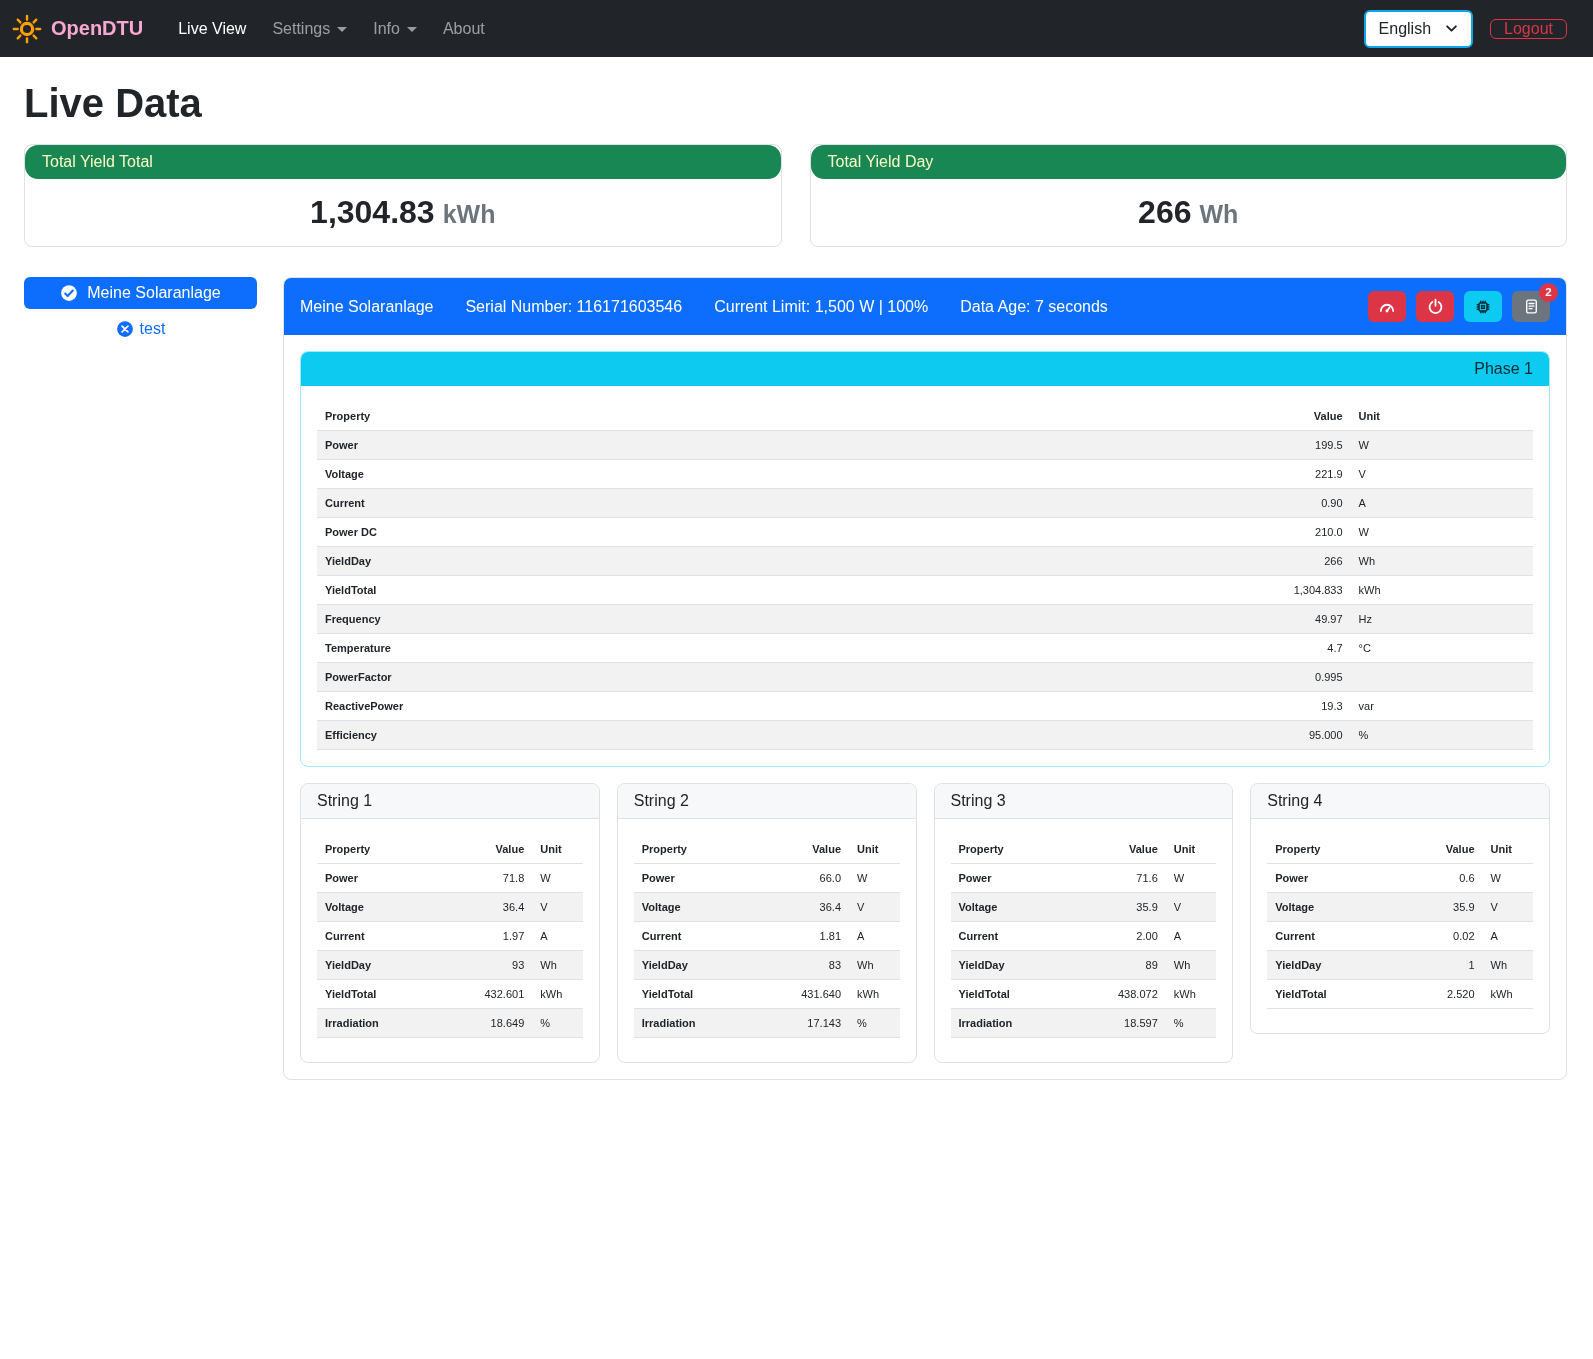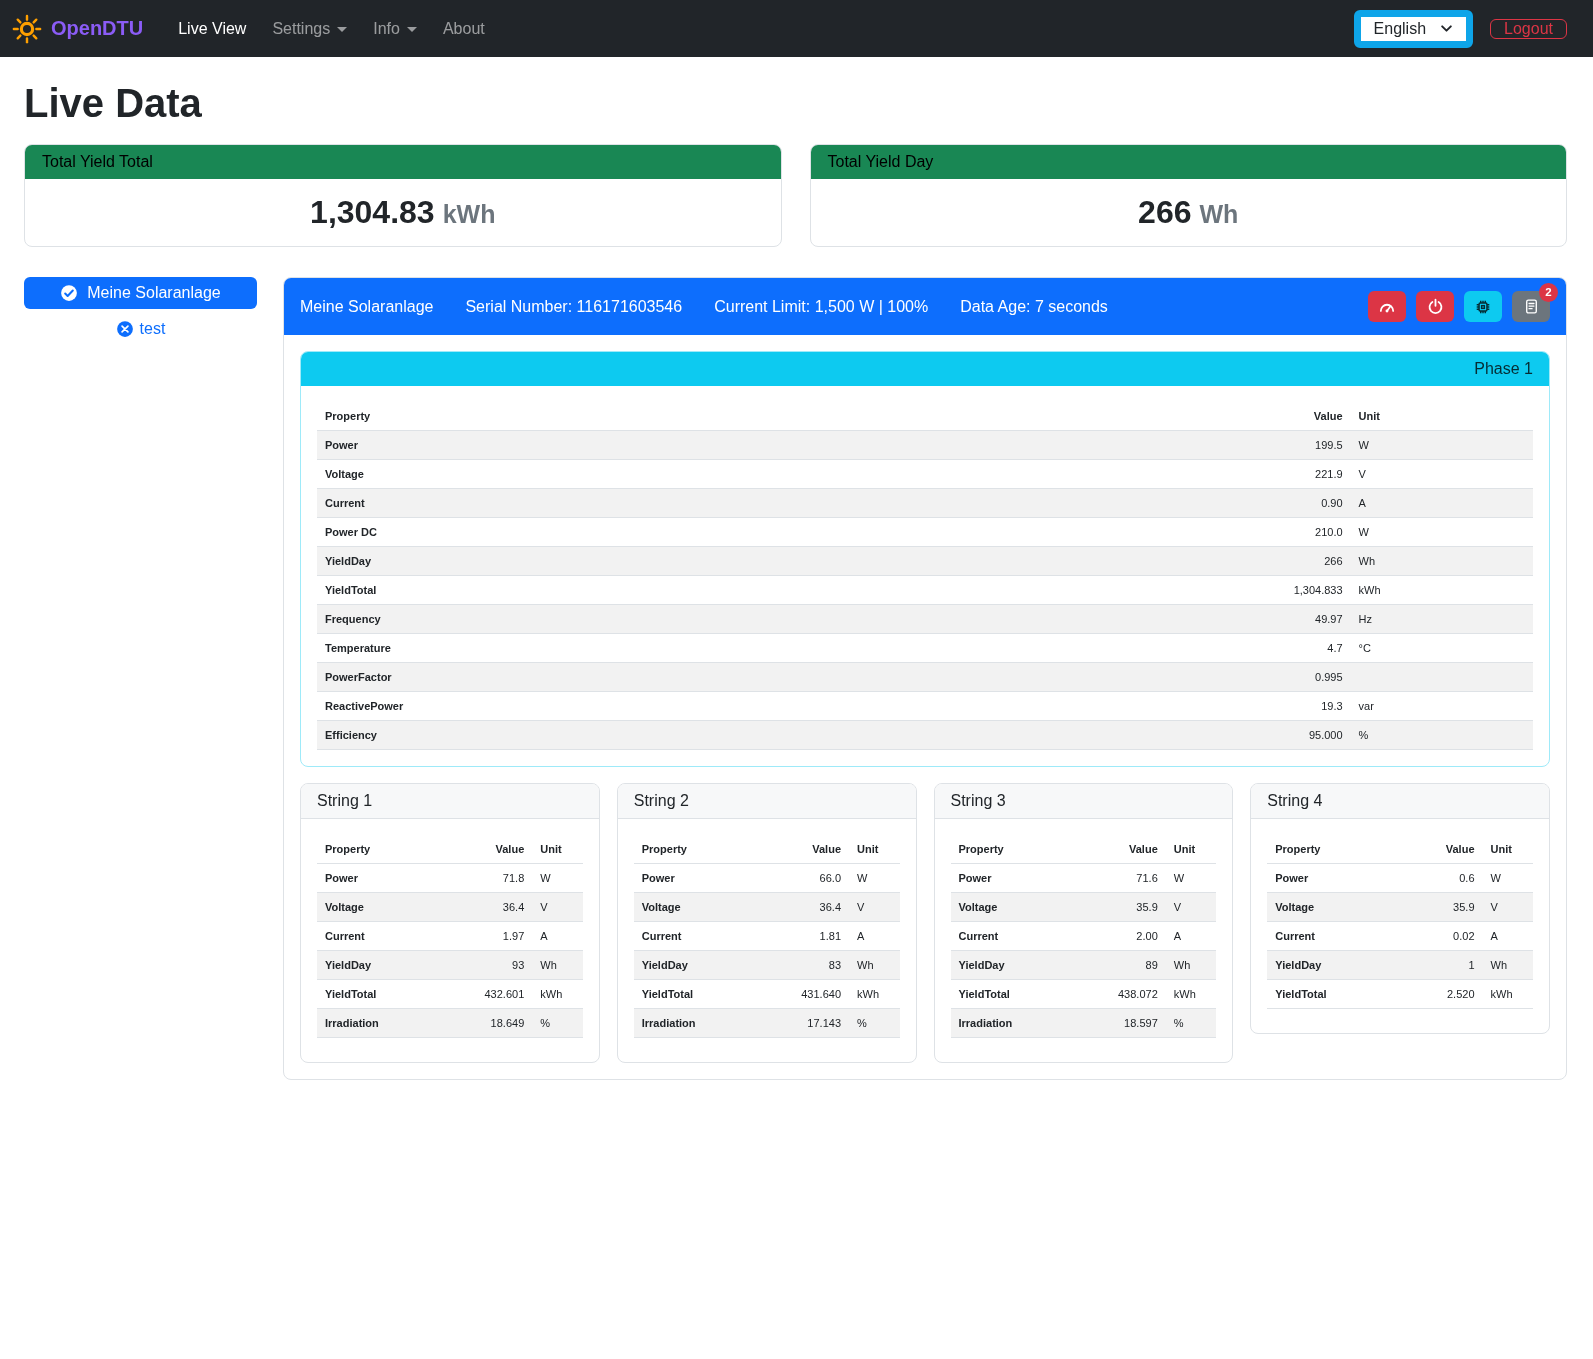--- a/index.html
+++ b/index.html
@@ -9,35 +9,35 @@
     color:#212529; font-size:16px;
     width:1593px;
   }
 
   
   .navbar {
     background:#212529; height:57px;
     display:flex; align-items:center;
     padding:0 26px 0 12px;
   }
-  .brand { display:flex; align-items:center; gap:9px; color:#8b5cf6; font-size:20px; font-weight:600; margin-right:22px; cursor:pointer;text-align:center; }
+  .brand { display:flex; align-items:center; gap:9px; color:#f9a8d4; font-size:20px; font-weight:600; margin-right:22px; cursor:pointer;text-align:center; }
   .nav-link { color:rgba(255,255,255,.55); padding:0 13px; cursor:pointer; display:flex; align-items:center; gap:7px; }
   .nav-link.active { color:#fff; }
   .caret { display:inline-block; border-top:5px solid currentColor; border-left:5px solid transparent; border-right:5px solid transparent; margin-top:2px; }
   .nav-right { margin-left:auto; display:flex; align-items:center; gap:17px; }
-  .lang-btn { background:#fff; border:7px solid #0ea5e9; border-radius:6px; height:38px; padding:0 13px; font-size:16px; color:#212529; display:flex; align-items:center; gap:14px; cursor:pointer; font-family:inherit; }
+  .lang-btn { background:#fff; border:2px solid #0ea5e9; border-radius:6px; height:38px; padding:0 13px; font-size:16px; color:#212529; display:flex; align-items:center; gap:14px; cursor:pointer; font-family:inherit; }
   .logout-btn { background:transparent; border:1px solid #dc3545; color:#dc3545; border-radius:6px; height:20px; padding:0 13px; font-size:16px; cursor:pointer; font-family:inherit; }
 
   
   .main { padding:10px 26px 26px 24px; }
   h1.page-title { font-size:40px; font-weight:600; margin:14px 0 18px; }
 
   .cards-row { display:flex; gap:28px; margin-bottom:30px; }
   .s-card { flex:1; border:1px solid #dee2e6; border-radius:8px; overflow:hidden; background:#fff; }
-  .s-card-header { background:#198754; color:#000000; padding:8px 17px; }
+  .s-card-header { background:#198754; color:#fef9c3; padding:8px 17px;border-radius:13px; }
   .s-card-body { padding:15px 16px; text-align:center; }
   .s-card-value { font-size:32px; font-weight:600; }
   .s-card-unit { font-size:25px; font-weight:600; color:#6c757d; margin-left:8px; }
 
   .content-row { display:flex; gap:26px; align-items:flex-start; }
   .sidebar { width:233px; flex:none; display:flex; flex-direction:column; gap:11px; }
   .inv-btn { background:#0d6efd; border:none; color:#fff; border-radius:6px; padding:7px 12px; font-size:16px; display:flex; align-items:center; justify-content:center; gap:9px; cursor:pointer; font-family:inherit; width:100%; }
   .inv-test { display:flex; align-items:center; justify-content:center; gap:6px; color:#0d6efd; cursor:pointer; }
 
   

